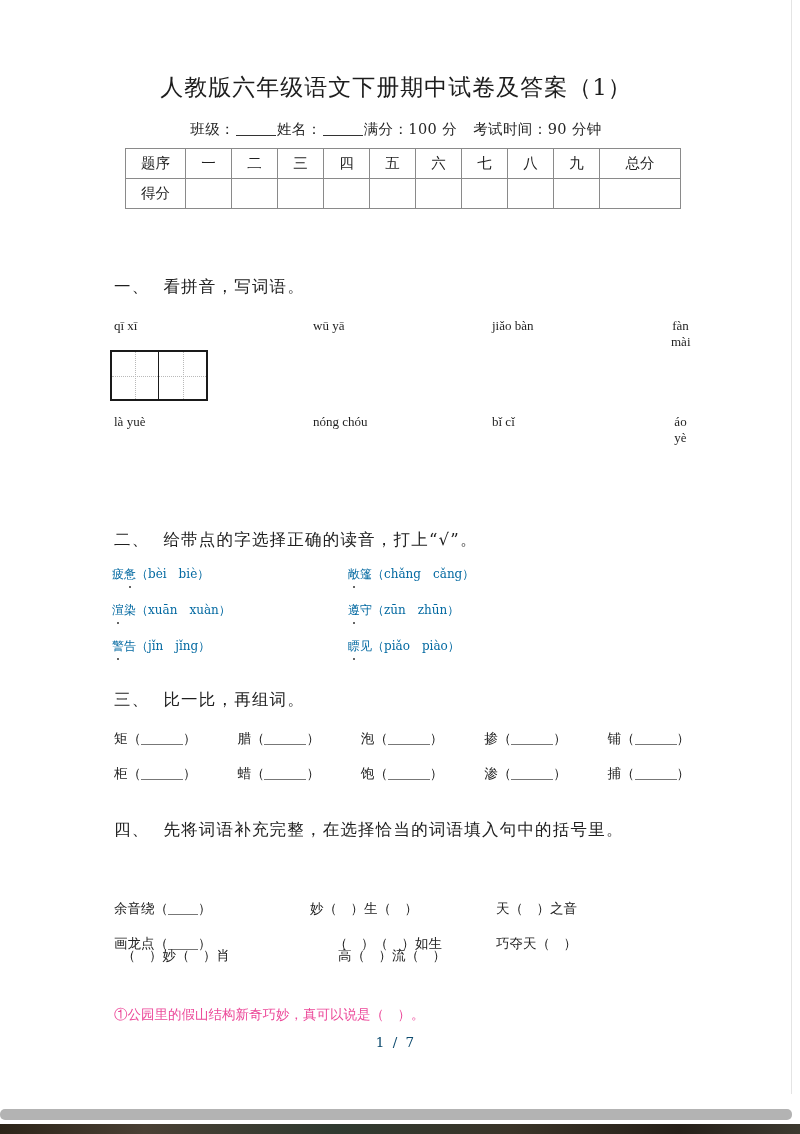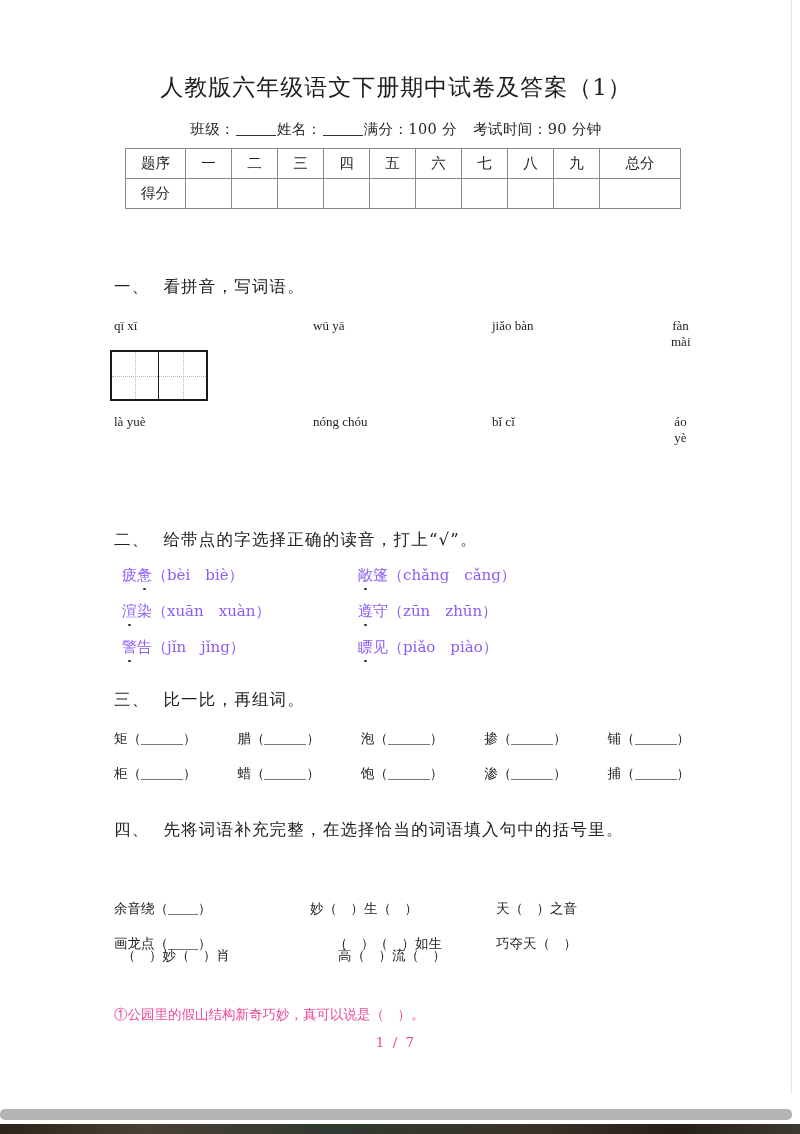--- a/index.html
+++ b/index.html
@@ -168,24 +168,24 @@
   .tzg-cell::after {
     content: "";
     position: absolute;
     top: 0; bottom: 0; left: 50%;
     border-left: 1px dotted #b9b9b9;
   }
 
   
   .pron-row {
     position: absolute;
-    left: 122px;
+    left: 112px;
     width: 576px;
-    font-size: 15px;
-    color: #8b5cf6;
+    font-size: 12px;
+    color: #0369a1;
     white-space: nowrap;
   }
   .pron-row .col {
     display: inline-block;
     width: 236px;
     vertical-align: top;
   }
   .dotted-char {
     position: relative;
     display: inline-block;
@@ -253,21 +253,21 @@
   }
 
   
   #page-number {
     position: absolute;
     left: 0;
     top: 1034px;
     width: 792px;
     text-align: center;
     font-size: 13.5px;
-    color: #ec4899;
+    color: #0c4a6e;
     letter-spacing: 2px;
     z-index: 6;
   }
 
   
   #hscrollbar {
     position: absolute;
     left: 0;
     bottom: 14px;
     width: 792px;

